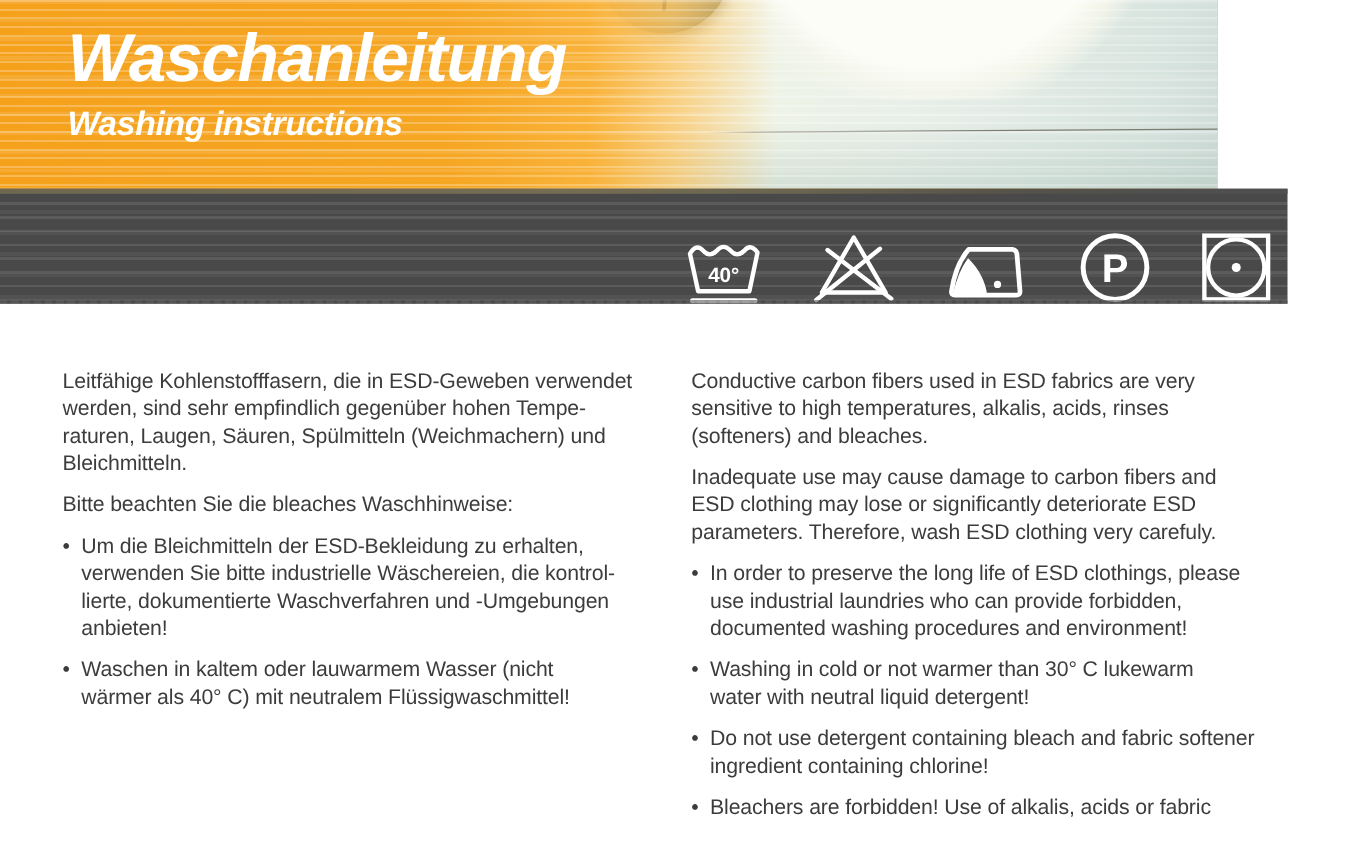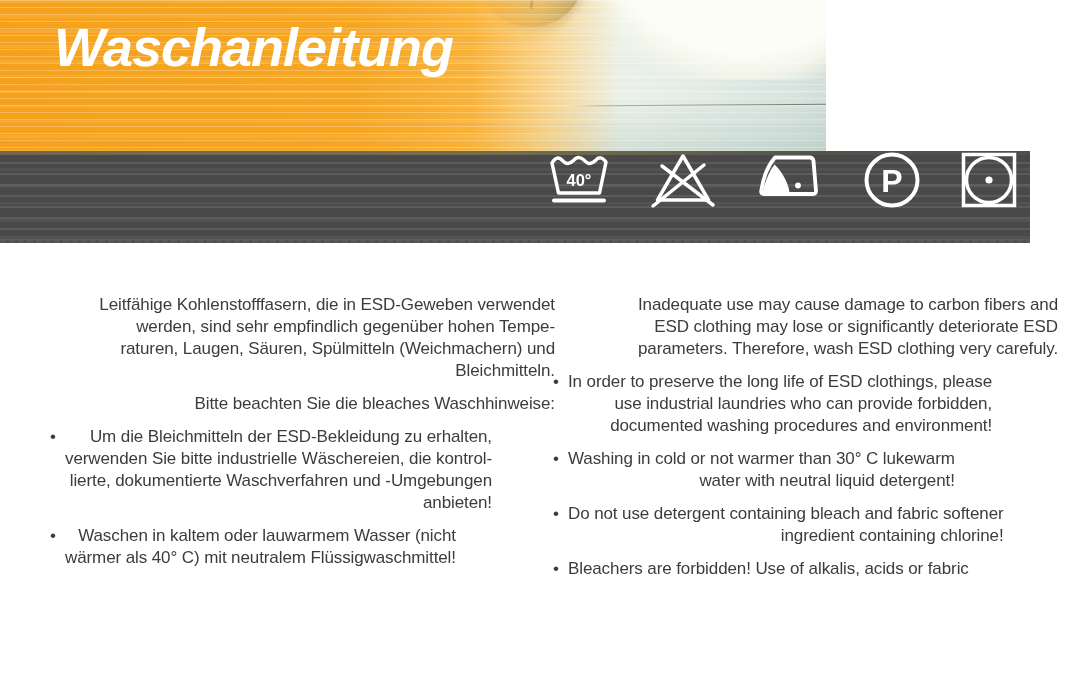--- a/index.html
+++ b/index.html
@@ -1,20 +1,20 @@
 <!DOCTYPE html>
 <html><head>
 <meta charset="utf-8">
 <style>
   html,body{margin:0;padding:0;background:#ffffff;}
   #page{position:relative;width:1080px;height:675px;background:#ffffff;overflow:hidden;
         font-family:"Liberation Sans",sans-serif;}
 
   
-  #header{position:absolute;left:0;top:0;width:826px;height:151px;overflow:hidden;background:#f6a622;}
+  #header{position:absolute;left:0;top:0;width:974px;height:151px;overflow:hidden;background:#f6a622;}
   .photo{position:absolute;left:430px;top:0;right:0;bottom:0;
          background:linear-gradient(100deg,#f8e9c2 0%,#f4f0da 16%,#eff3e6 34%,#e8efe9 55%,#dfe9e4 75%,#d7e3de 90%,#cfdcd7 100%);}
   .photo::after{content:"";position:absolute;inset:0;
          background:linear-gradient(to top,rgba(165,190,180,.35),rgba(165,190,180,0) 35%);}
   .door{position:absolute;left:565px;top:-280px;width:360px;height:360px;
         background:radial-gradient(circle,#fcfdf6 0 60%,#f3f5ea 68%,rgba(243,245,234,0) 76%);}
   .seam{position:absolute;left:565px;top:104px;width:455px;height:1px;transform:rotate(-.4deg);
         background:linear-gradient(to right,rgba(110,110,95,0),rgba(108,108,94,.85) 8%,rgba(108,108,94,.85) 92%,rgba(110,110,95,0));}
   .ribs{position:absolute;left:996px;top:0;width:34px;bottom:0;opacity:.85;
         background:repeating-linear-gradient(90deg,rgba(150,165,155,.55) 0 2px,rgba(250,252,248,.95) 2px 6px,rgba(215,226,220,.75) 6px 9px);}
@@ -36,48 +36,49 @@
   
   #band{position:absolute;left:0;top:151px;width:1030px;height:92px;background-color:#494949;
         background-image:
           repeating-linear-gradient(180deg,rgba(255,255,255,.10) 0 2px,rgba(255,255,255,0) 2px 11px),
           repeating-linear-gradient(180deg,rgba(255,255,255,.05) 0 3px,rgba(255,255,255,0) 3px 17px);}
   #band::before{content:"";position:absolute;left:0;top:0;right:0;height:4px;
         background:linear-gradient(90deg,#6f6850 0%,#756d52 45%,#6a6450 62%,#565349 78%,#4f4f4f 92%);}
   #band::after{content:"";position:absolute;left:0;bottom:0;right:0;height:3px;opacity:.6;
         background:repeating-linear-gradient(90deg,#5d5d5d 0 6px,#4d4d4d 6px 9px);}
   .symbols{position:absolute;left:548px;right:12px;top:0;bottom:0;
-        display:flex;justify-content:space-between;align-items:flex-start;}
+        display:flex;justify-content:space-between;align-items:flex-end;}
   .symbols svg{display:block;}
 
   
   .col{position:absolute;top:294px;color:#3c3c3c;font-size:17px;line-height:22px;letter-spacing:-.1px;}
   .col-de{left:50px;width:505px;}
   .col-en{left:553px;width:505px;}
-  .para{margin:0 0 11px;white-space:pre;text-align:right;}
+  .para{margin:0 0 11px;white-space:pre;}
   .bullet{display:flex;margin:0 0 11px;}
   .bullet .marker{flex:0 0 15px;}
   .bullet .para{margin:0;}
 </style>
 </head>
 <body>
 
 <div id="page">
 
   <div id="header">
     <div class="photo"></div>
     <div class="door"></div>
     <div class="seam"></div>
     <div class="ribs"></div>
     <div class="knob"></div>
     <div class="knob-mark"></div>
     <div class="orange"></div>
     <div class="stripes"></div>
     <div class="title-block">
       <h1>Waschanleitung</h1>
+      <h2>Washing instructions</h2>
     </div>
   </div>
 
   <div id="band">
     <div class="symbols">
 
       <svg width="62" height="52" viewBox="0 0 62 52" fill="none" stroke="#ffffff" stroke-width="3.5" stroke-linecap="round" stroke-linejoin="round">
         <path d="M4 12 Q9 3.5 14.5 9.5 Q19.5 15.5 25.5 9.5 Q30.5 3.5 36.5 9.5 Q41.5 15.5 47.5 9.5 Q52.5 3.5 58 11 L51.5 42 L10.5 42 Z"></path>
         <text x="31" y="34.5" text-anchor="middle" stroke="none" fill="#ffffff" font-family="Liberation Sans, sans-serif" font-size="16.5" font-weight="bold">40°</text>
         <line x1="6" y1="49.5" x2="56" y2="49.5" stroke-width="4"></line>
@@ -123,20 +124,23 @@
 anbieten!</p>
     </div>
     <div class="bullet">
       <span class="marker">•</span>
       <p class="para">Waschen in kaltem oder lauwarmem Wasser (nicht
 wärmer als 40° C) mit neutralem Flüssigwaschmittel!</p>
     </div>
   </section>
 
   <section class="col col-en">
+    <p class="para">Conductive carbon fibers used in ESD fabrics are very
+sensitive to high temperatures, alkalis, acids, rinses
+(softeners) and bleaches.</p>
     <p class="para">Inadequate use may cause damage to carbon fibers and
 ESD clothing may lose or significantly deteriorate ESD
 parameters. Therefore, wash ESD clothing very carefuly.</p>
     <div class="bullet">
       <span class="marker">•</span>
       <p class="para">In order to preserve the long life of ESD clothings, please
 use industrial laundries who can provide forbidden,
 documented washing procedures and environment!</p>
     </div>
     <div class="bullet">

